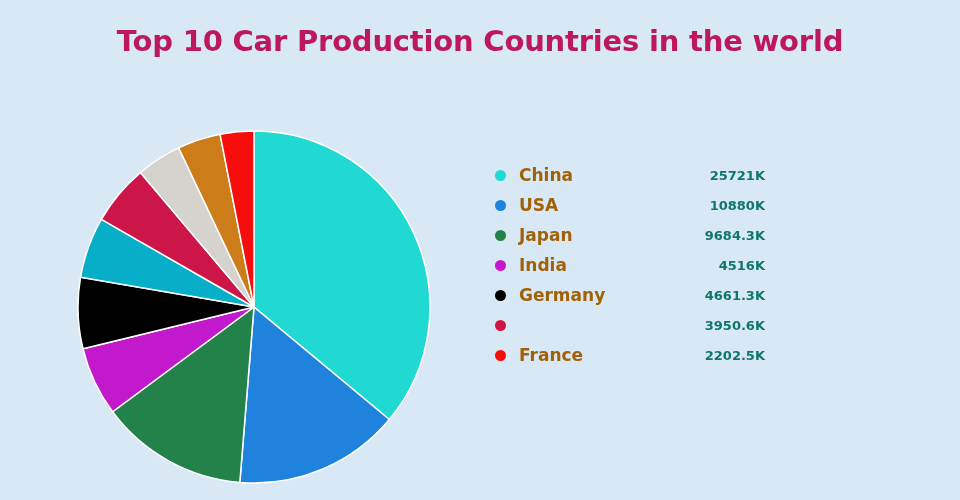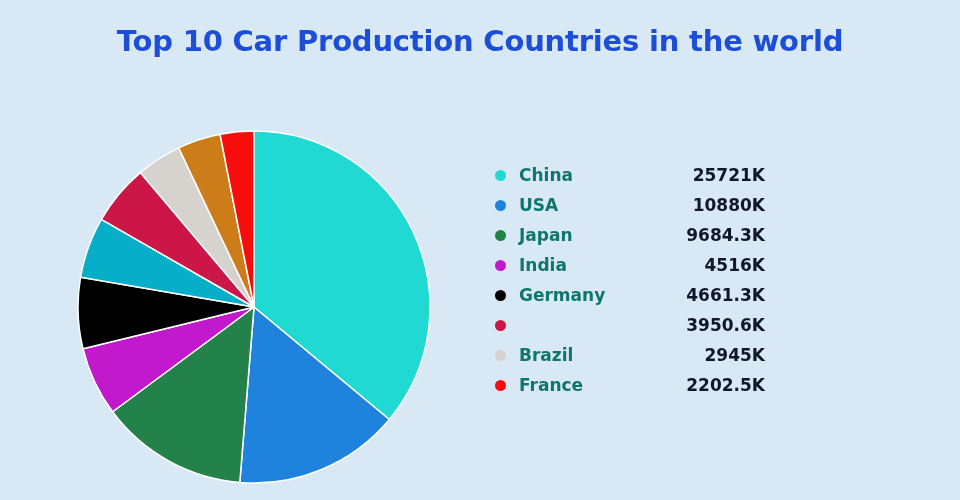--- a/index.html
+++ b/index.html
@@ -13,21 +13,21 @@
     font-family: "DejaVu Sans", "Liberation Sans", sans-serif;
     overflow: hidden;
     position: relative;
   }
   #chart-title {
     position: absolute;
     left: 0;
     top: 24px;
     width: 960px;
     text-align: center;
-    color: #1d4ed8;
+    color: #be185d;
     font-size: 29px;
     font-weight: bold;
     letter-spacing: -0.2px;
     white-space: nowrap;
   }
   #pie-wrap {
     position: absolute;
     left: 77px;
     top: 130px;
     width: 354px;
@@ -52,28 +52,28 @@
   .legend-dot {
     width: 11px;
     height: 11px;
     border-radius: 50%;
     flex: 0 0 11px;
     margin-right: 13px;
   }
   .legend-label {
     font-size: 17px;
     font-weight: bold;
-    color: #0f766e;
+    color: #a16207;
     white-space: nowrap;
   }
   .legend-value {
     margin-left: auto;
-    font-size: 17px;
+    font-size: 13px;
     font-weight: bold;
-    color: #0f172a;
+    color: #0f766e;
     white-space: nowrap;
     text-align: right;
   }
 </style>
 </head>
 <body>
 
 <div id="chart-title">Top 10 Car Production Countries in the world</div>
 
 <div id="pie-wrap">
@@ -117,22 +117,17 @@
     <div class="legend-row">
       <span class="legend-dot" style="background: rgb(0, 0, 0);"></span>
       <span class="legend-label">Germany</span>
       <span class="legend-value">4661.3K</span>
     </div>
     <div class="legend-row">
       <span class="legend-dot" style="background: rgb(204, 22, 72);"></span>
       <span class="legend-value">3950.6K</span>
     </div>
     <div class="legend-row">
-      <span class="legend-dot" style="background: rgb(214, 210, 205);"></span>
-      <span class="legend-label">Brazil</span>
-      <span class="legend-value">2945K</span>
-    </div>
-    <div class="legend-row">
       <span class="legend-dot" style="background: rgb(248, 13, 13);"></span>
       <span class="legend-label">France</span>
       <span class="legend-value">2202.5K</span>
     </div>
   </div>
 
 </body></html>

